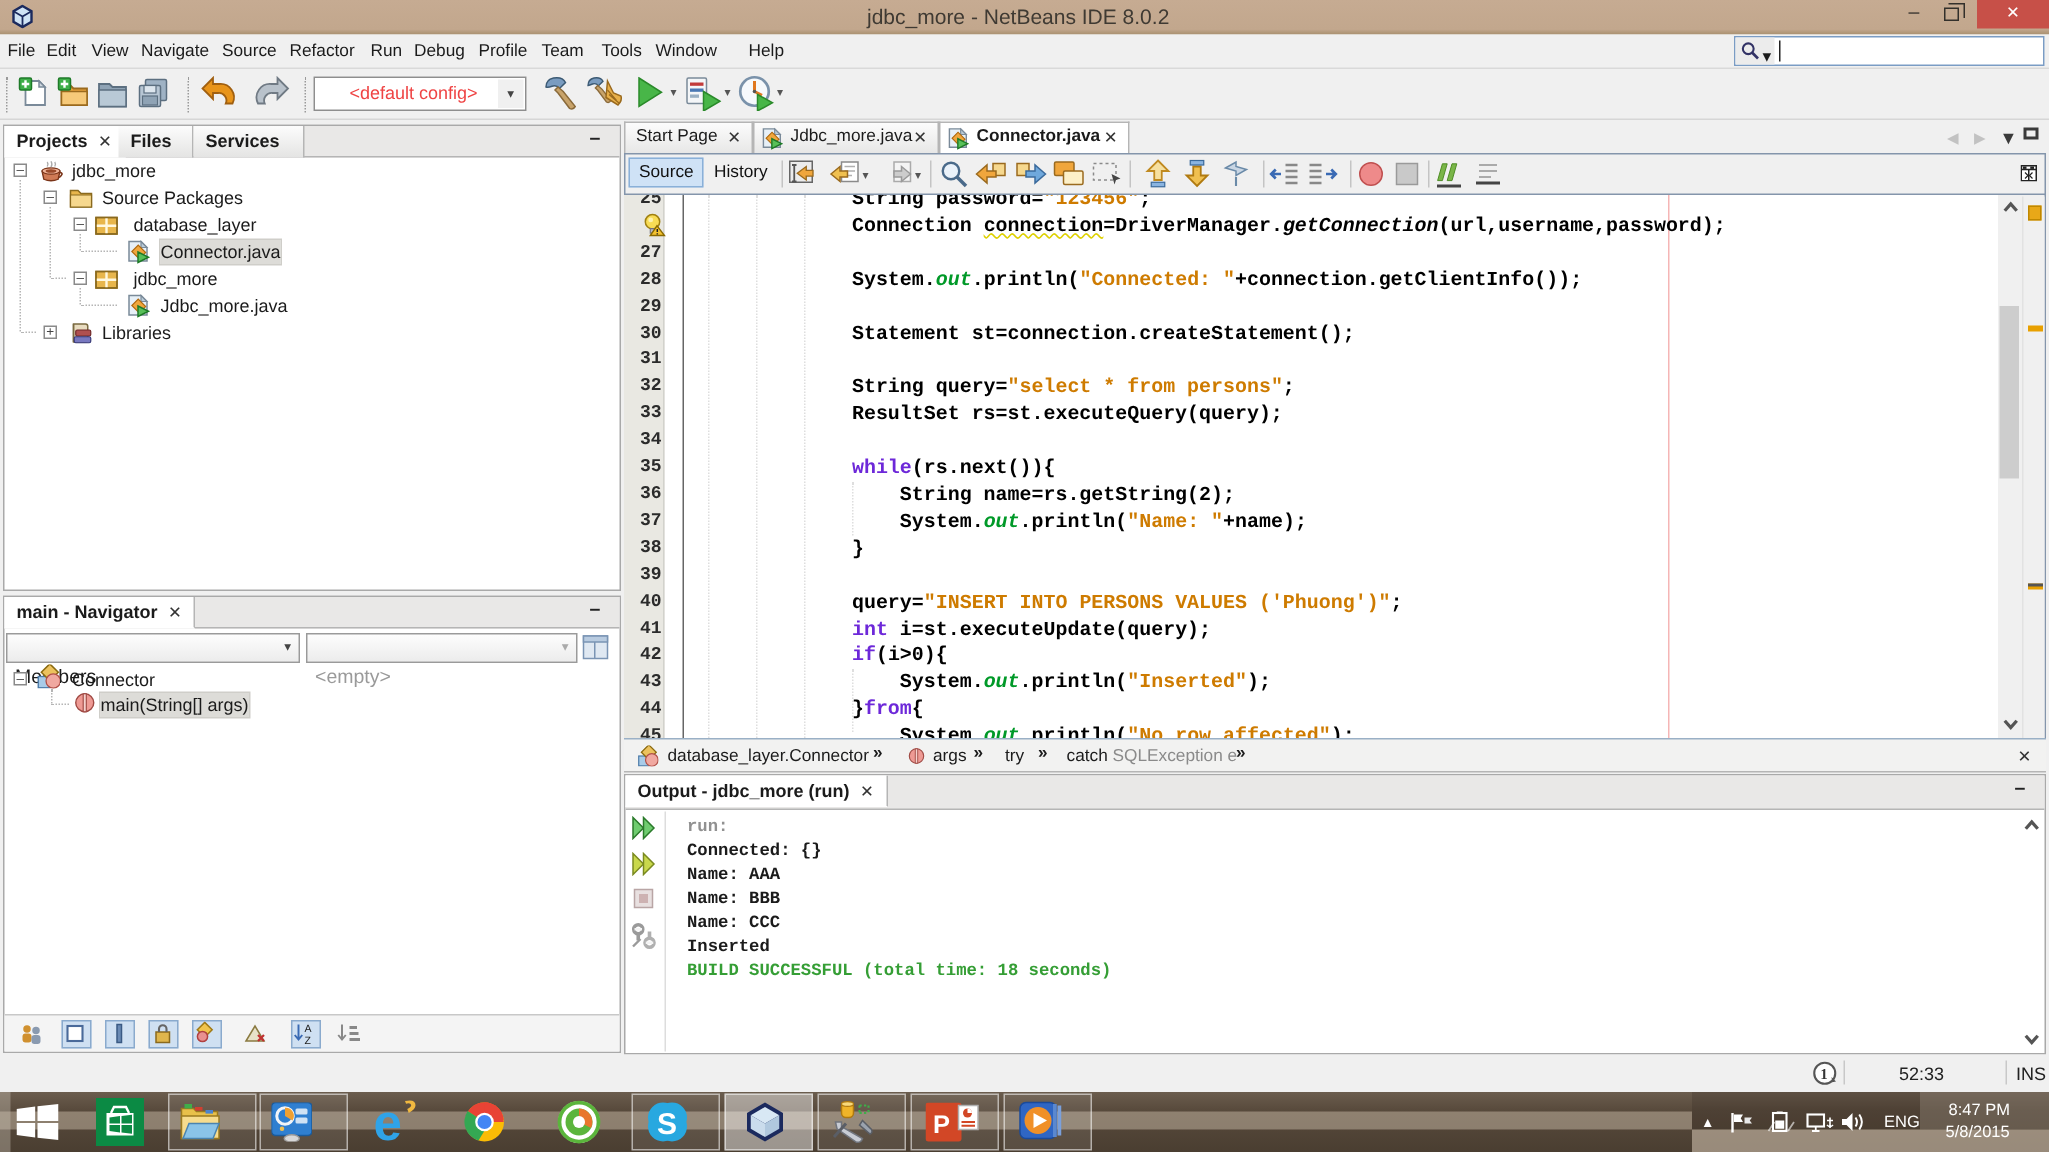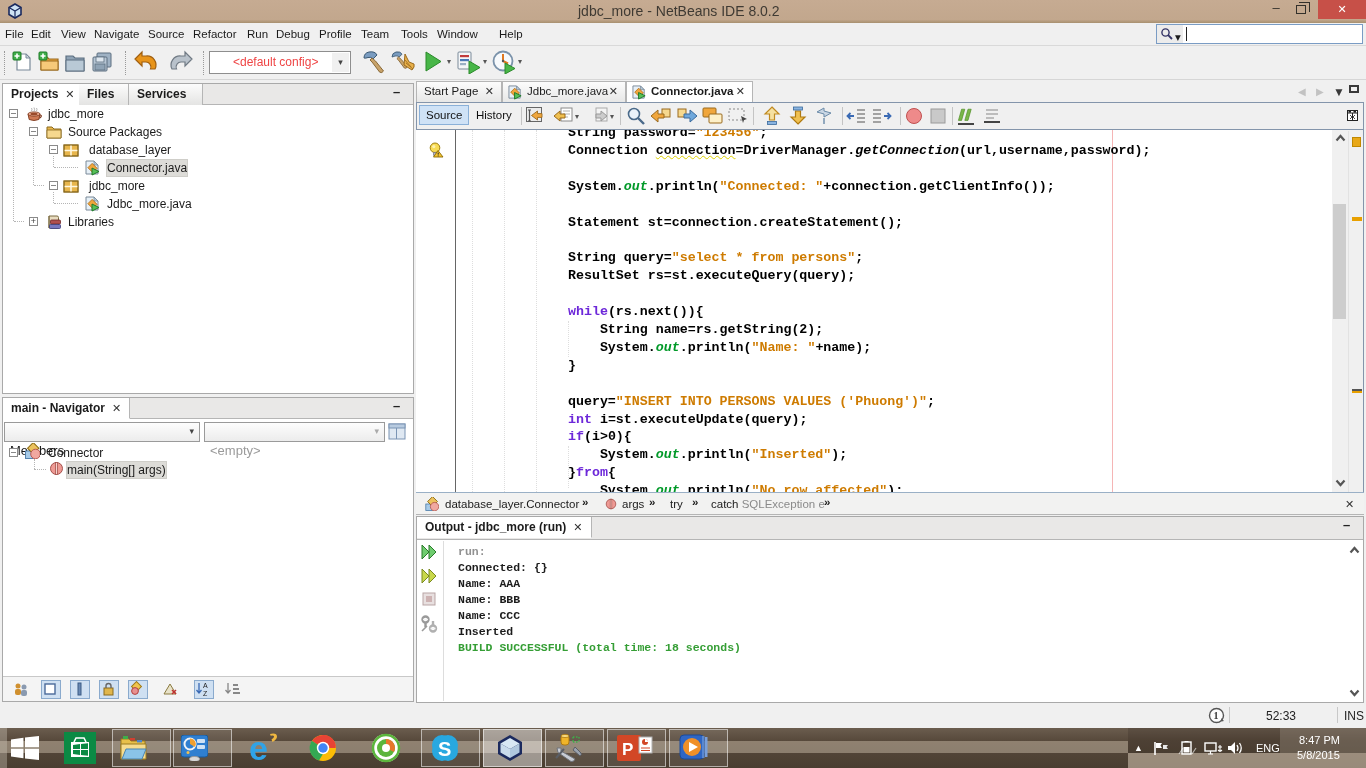--- a/index.html
+++ b/index.html
@@ -462,20 +462,43 @@
   <div class="guide" style="left:152px;top:316px;height:42px"></div>
   <div id="foldline"></div>
   <div id="redmargin"></div>
   <svg class="abs" style="left:12px;top:12px;z-index:3" width="16" height="16" viewBox="0 0 16 16">
       <circle cx="7" cy="5.8" r="4.8" fill="#f8dc55" stroke="#a08010"></circle>
       <circle cx="5.8" cy="4.6" r="1.6" fill="#fdf2b0"></circle>
       <path d="M5.5 10.4 h3 v3 h-3 z" fill="#b8b8c8" stroke="#70707a" stroke-width=".7"></path>
       <path d="M10 8.5 L15 15 L5.5 15 Z" fill="#f4c330" stroke="#8a6a00" stroke-width=".9"></path>
       <path d="M10.2 10.6 v2 M10.2 13.5 v.8" stroke="#222" stroke-width="1"></path>
     </svg>
+<div id="gutter">
+      <pre>25
+
+27
+28
+29
+30
+31
+32
+33
+34
+35
+36
+37
+38
+39
+40
+41
+42
+43
+44
+45</pre>
+    </div>
   <pre id="codetext">                String password=<span class="s">"123456"</span>;
                 Connection <span class="warnu">connection</span>=DriverManager.<span class="it">getConnection</span>(url,username,password);
 
                 System.<span class="o">out</span>.println(<span class="s">"Connected: "</span>+connection.getClientInfo());
 
                 Statement st=connection.createStatement();
 
                 String query=<span class="s">"select * from persons"</span>;
                 ResultSet rs=st.executeQuery(query);
 

